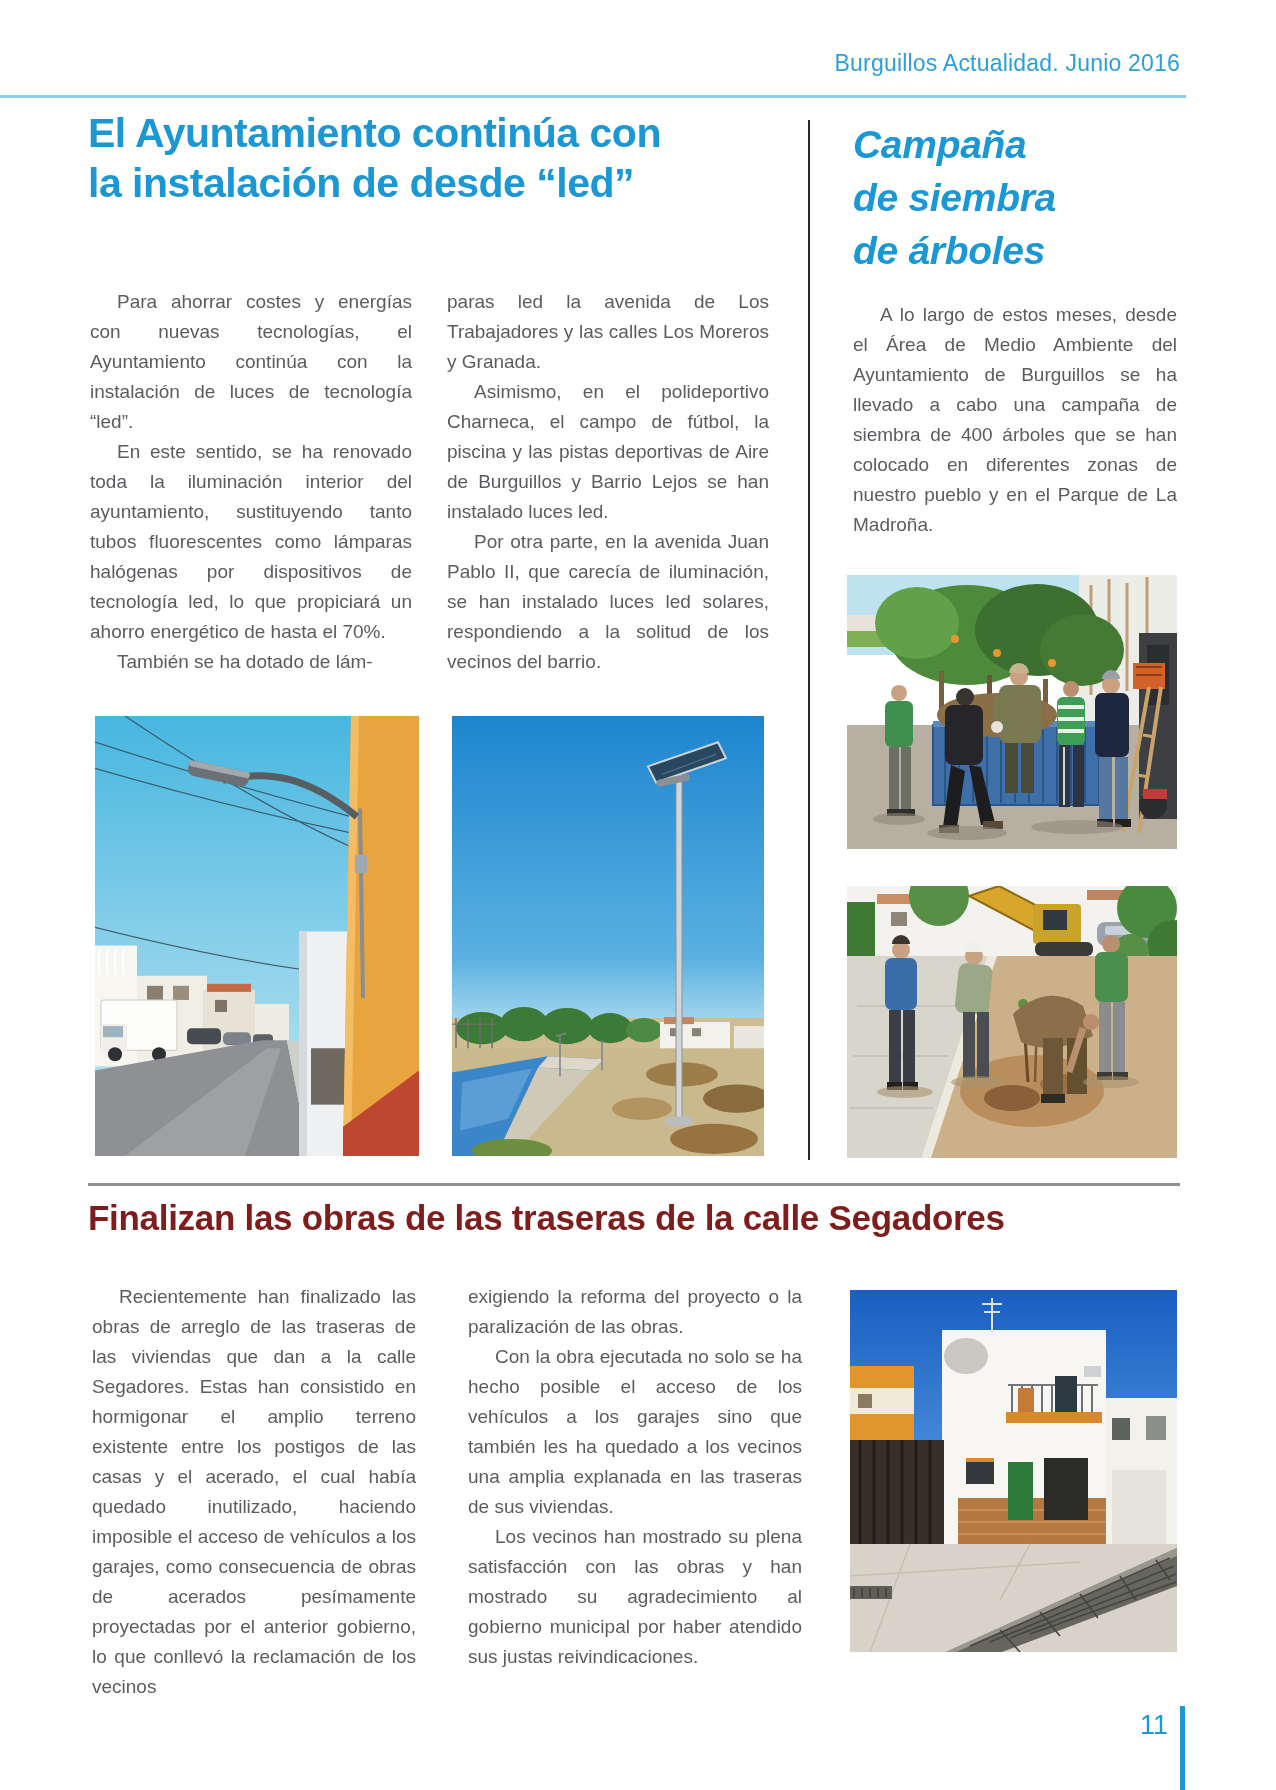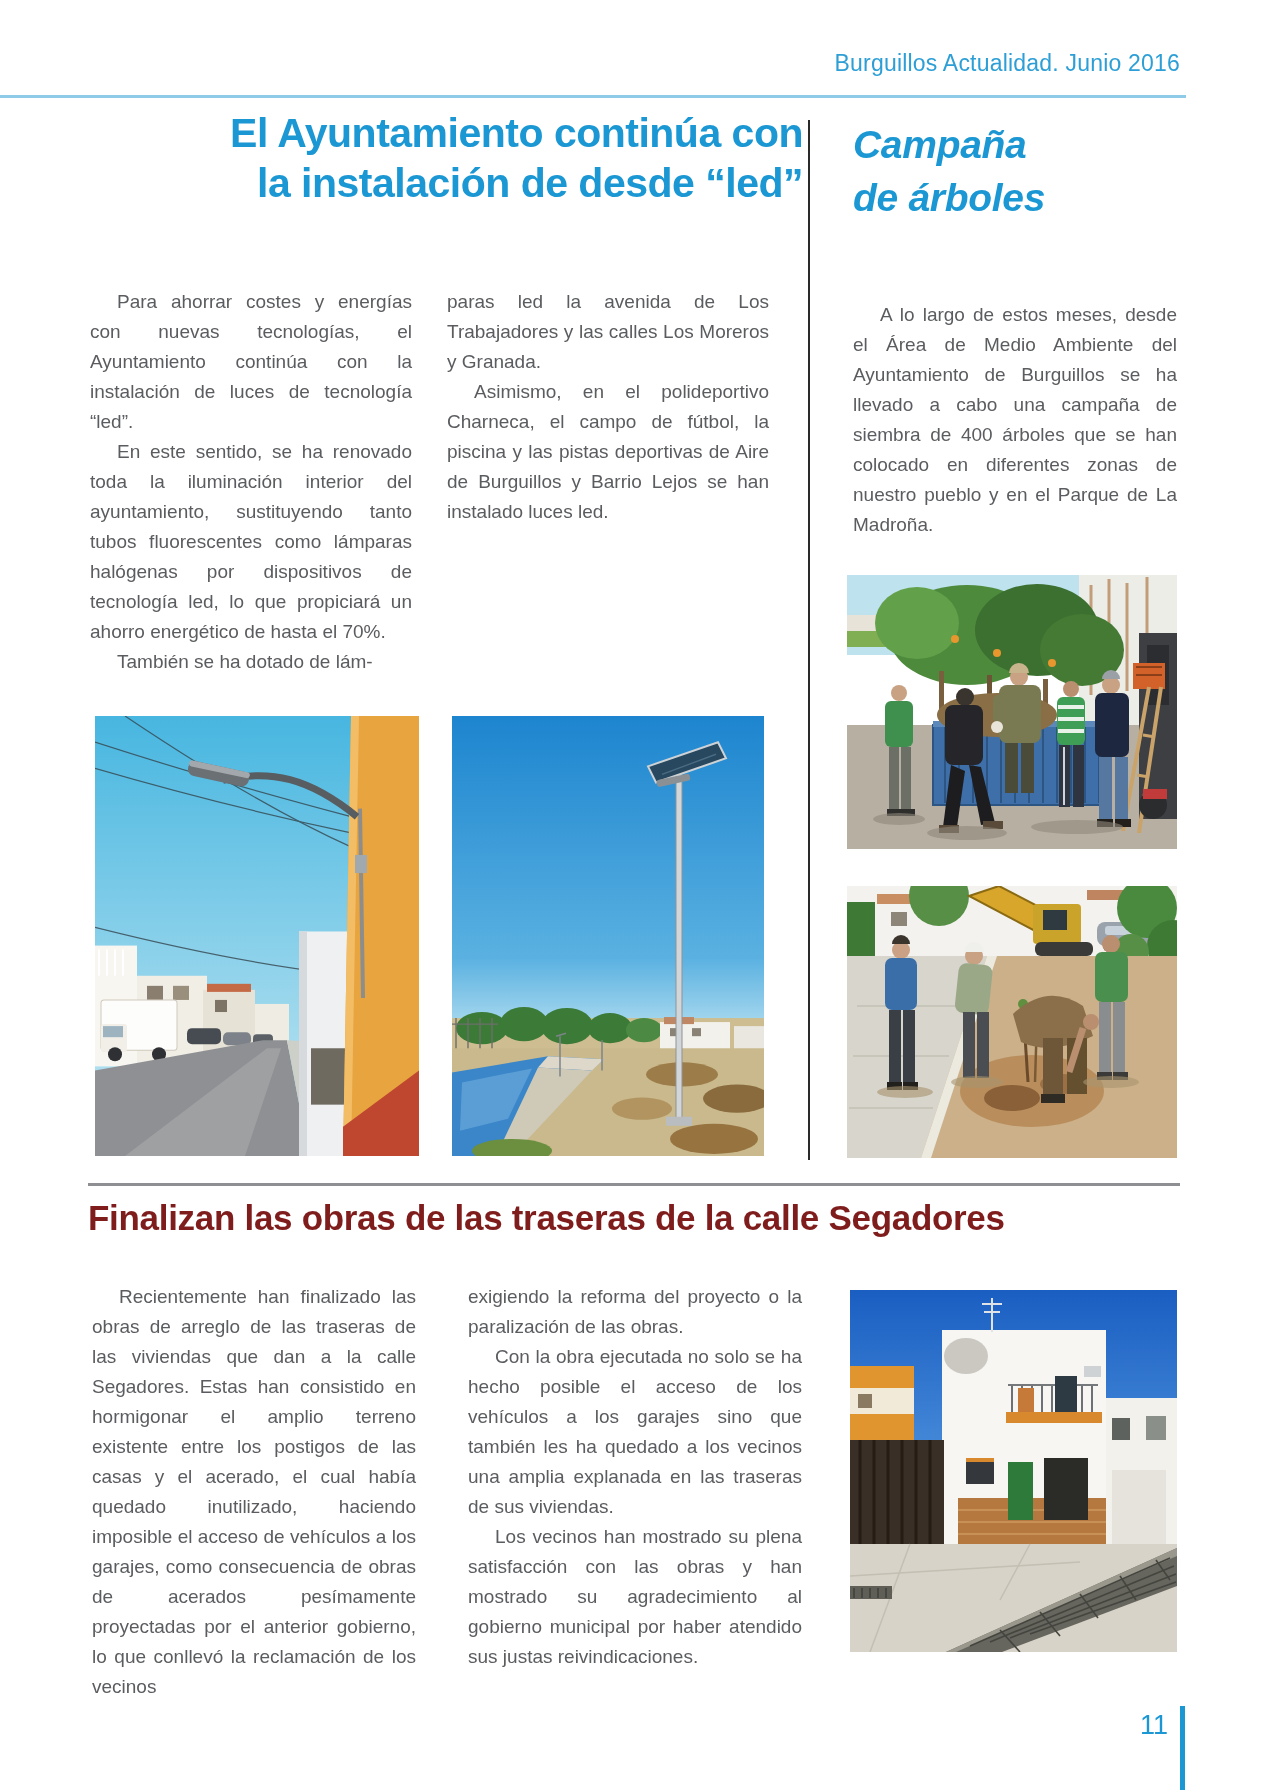--- a/index.html
+++ b/index.html
@@ -7,21 +7,21 @@
     width:1276px;height:1790px;position:relative;background:#ffffff;
     font-family:"Liberation Sans", sans-serif;overflow:hidden;
   }
   .abs{position:absolute;}
   .masthead{
     top:50px;right:96px;font-size:23px;font-weight:400;color:#2d9fd6;letter-spacing:.2px;
   }
   .top-rule{top:95px;left:0;width:1186px;height:3px;background:#8ecbe8;}
   .main-title{
     left:88px;top:108px;width:715px;color:#1b97d3;font-weight:700;
-    font-size:41px;line-height:50px;letter-spacing:-.5px;text-align:right;
+    font-size:41px;line-height:50px;letter-spacing:-.5px;
   }
   .sidebar-title{
     left:853px;top:118px;width:330px;color:#1b97d3;font-weight:700;
     font-size:39px;line-height:53px;letter-spacing:-.3px;font-style:italic;
   }
   .divider-v{left:808px;top:120px;width:2px;height:1040px;background:#2a2a28;}
   .bodycol p{
     margin:0;text-align:justify;font-size:19px;line-height:30px;color:#5a5c5f;font-weight:400;
   }
   .bodycol p.indent{text-indent:27px;}
@@ -58,20 +58,21 @@
 
 <div class="abs bodycol led-col1">
   <p class="indent">Para ahorrar costes y energías con nuevas tecnologías, el Ayuntamiento continúa con la instalación de luces de tecnología “led”.</p>
   <p class="indent">En este sentido, se ha renovado toda la iluminación interior del ayuntamiento, sustituyendo tanto tubos fluorescentes como lámparas halógenas por dispositivos de tecnología led, lo que propiciará un ahorro energético de hasta el 70%.</p>
   <p class="indent">También se ha dotado de lám-</p>
 </div>
 
 <div class="abs bodycol led-col2">
   <p>paras led la avenida de Los Trabajadores y las calles Los Moreros y Granada.</p>
   <p class="indent">Asimismo, en el polideportivo Charneca, el campo de fútbol, la piscina y las pistas deportivas de Aire de Burguillos y Barrio Lejos se han instalado luces led.</p>
+  <p class="indent">Por otra parte, en la avenida Juan Pablo II, que carecía de iluminación, se han instalado luces led solares, respondiendo a la solitud de los vecinos del barrio.</p>
 </div>
 
 <div class="abs photo ph-street">
   <svg viewBox="0 0 324 437" preserveAspectRatio="none">
     <defs>
       <linearGradient id="sky1" x1="0" y1="0" x2="0" y2="1">
         <stop offset="0" stop-color="#47b6e0"></stop>
           <stop offset="1" stop-color="#c6e8f3"></stop>
       </linearGradient>
     </defs>
@@ -187,20 +188,21 @@
       <line x1="210" y1="58" x2="264" y2="38" stroke="#4a6c82" stroke-width="1.4"></line>
       <rect x="204" y="64" width="34" height="7" rx="3" fill="#8a9094" transform="rotate(-12 204 64)"></rect>
     </g>
   </svg>
 </div>
 
 <div class="abs divider-v"></div>
 
 <div class="abs sidebar-title">
   <div>Campaña</div>
+  <div>de siembra</div>
   <div>de árboles</div>
 </div>
 
 <div class="abs bodycol tree-body">
   <p class="indent">A lo largo de estos meses, desde el Área de Medio Ambiente del Ayuntamiento de Burguillos se ha llevado a cabo una campaña de siembra de 400 árboles que se han colocado en diferentes zonas de nuestro pueblo y en el Parque de La Madroña.</p>
 </div>
 
 <div class="abs photo ph-trailer">
   <svg viewBox="0 0 330 274" preserveAspectRatio="none">
     <rect x="0" y="0" width="330" height="80" fill="#bfe2ef"></rect>

